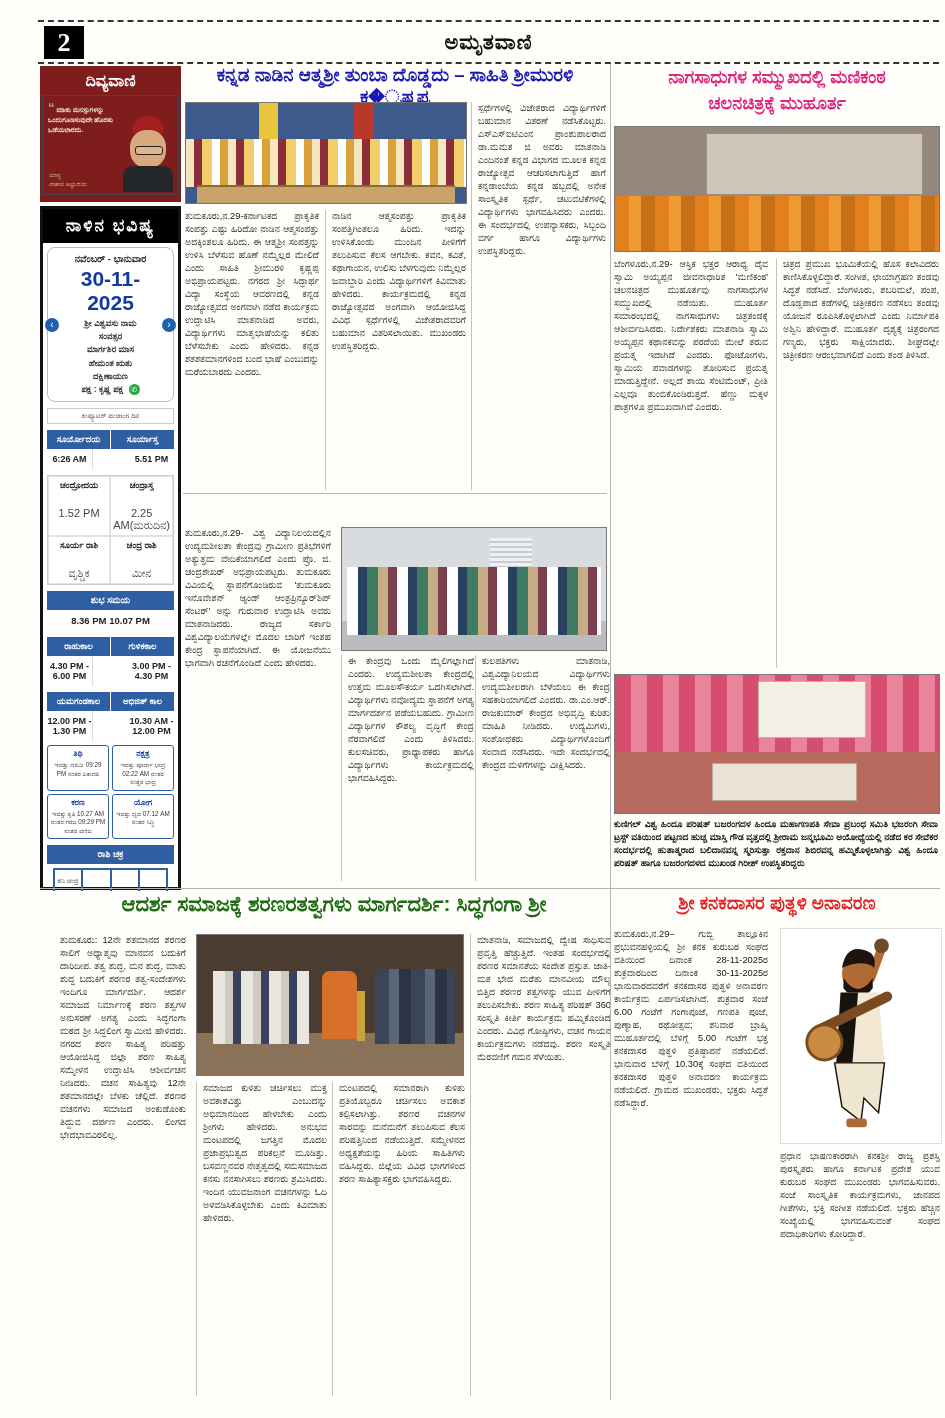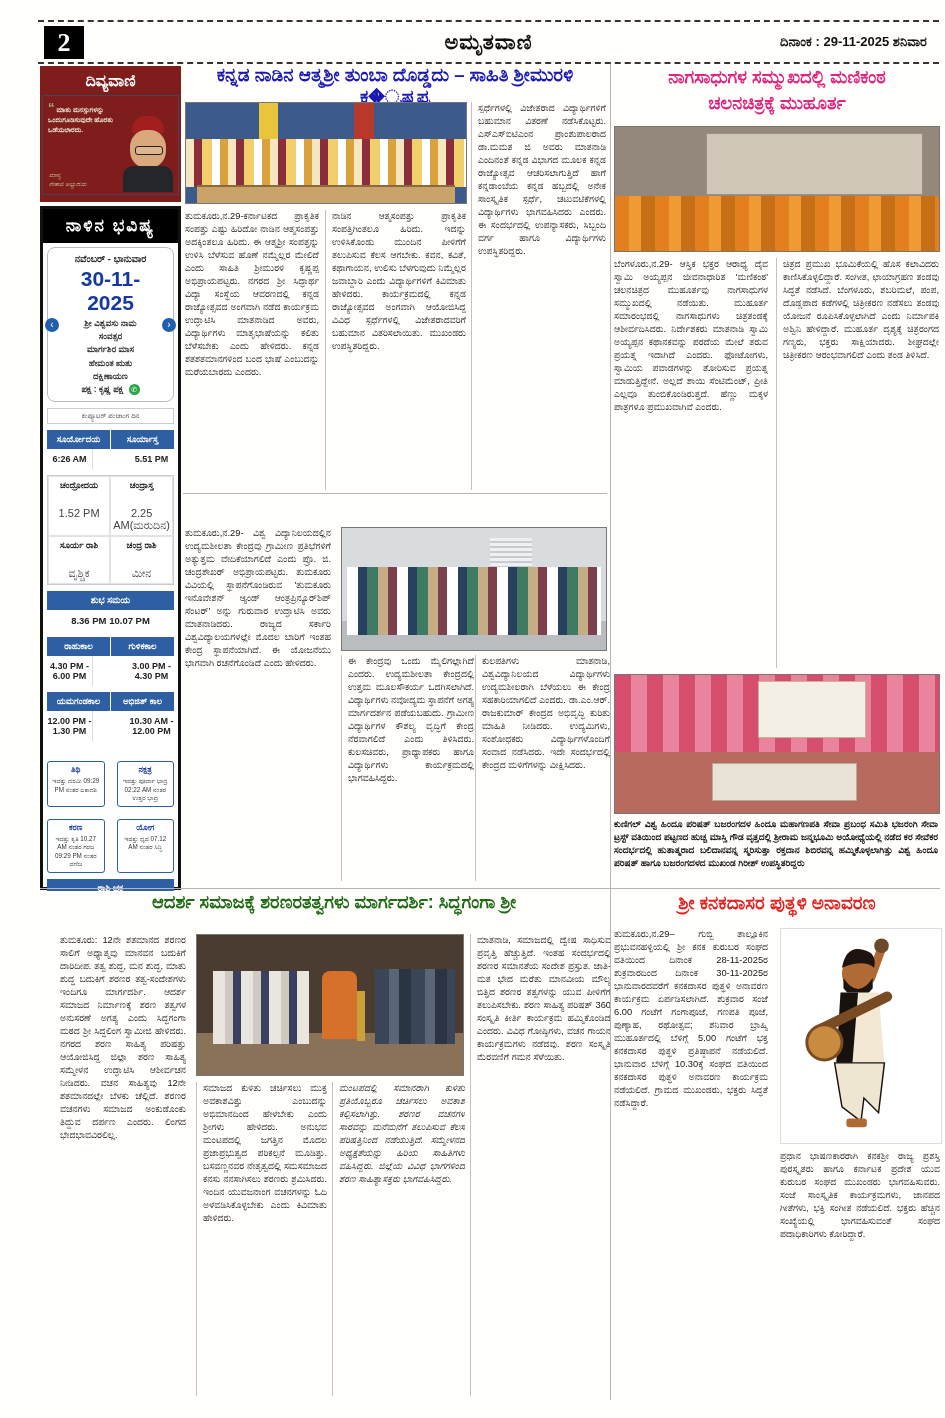--- a/index.html
+++ b/index.html
@@ -45,21 +45,21 @@
   .bar2>div+div{border-left:1px solid #fff;}
   .val2{display:flex;}
   .val2>div{flex:1;font-size:9px;font-weight:bold;color:#222;text-align:center;padding:5px 0;}
   .val2>div+div{border-left:1px solid #ddd;padding-left:36px;}
   .grid22{display:grid;grid-template-columns:1fr 1fr;border:1px solid #ccc;margin-top:6px;}
   .grid22>div{padding:3px 2px;text-align:center;border:0.5px solid #e2e2e2;}
   .g-h{font-size:8.5px;font-weight:bold;color:#222;}
   .g-v{font-size:11px;color:#444;margin-top:16px;}
   .bar1{background:#2e5fa3;color:#fff;font-weight:bold;font-size:9px;text-align:center;padding:4px 0;margin-top:6px;}
   .shval{font-size:9.5px;font-weight:bold;text-align:center;padding:5px 0;color:#222;}
-  .tgrid{display:grid;grid-template-columns:1fr 1fr;margin-top:20px;gap:12px;}
+  .tgrid{display:grid;grid-template-columns:1fr 1fr;margin-top:4px;gap:3px;}
   .tcell{border:1px solid #2e5fa3;border-radius:3px;padding:3px 2px;text-align:center;}
   .tcell .t{font-size:8px;font-weight:bold;color:#16399e;}
   .tcell .x{font-size:6.3px;color:#333;line-height:1.35;margin-top:2px;}
   .chakra{display:grid;grid-template-columns:repeat(4,1fr);grid-template-rows:repeat(4,23px);
           border:1px solid #2e5fa3;margin:4px 6px 0;}
   .chakra>div{border:0.5px solid #2e5fa3;font-size:6.6px;color:#333;text-align:center;
               display:flex;align-items:center;justify-content:center;line-height:1.2;}
   .ch-c{grid-column:2/4;grid-row:2/4;font-size:10px;font-weight:bold;color:#222;}
   
   .art{position:absolute;}
@@ -98,21 +98,20 @@
   .kanak{position:absolute;background:#fff;border:1px solid #ddd;display:flex;align-items:center;justify-content:center;}
 </style>
 </head>
 <body>
 
 <div class="page">
 
   <div class="hdr">
     <div class="pageno">2</div>
     <div class="masthead">ಅಮೃತವಾಣಿ</div>
-    <div class="hdate">ದಿನಾಂಕ : 29-11-2025 ಶನಿವಾರ</div>
   </div>
 
   <aside class="sidebar">
     <div class="divy">
       <div class="divy-title">ದಿವ್ಯವಾಣಿ</div>
       <div class="divy-card">
         <div class="divy-q">
           <span class="divy-qmark">“</span>
           <span>ಮಾತು ಮನಸ್ಸುಗಳನ್ನು ಒಂದುಗೂಡಿಸುವುದೇ ಹೊರತು ಒಡೆಯಲಾರದು.</span>
         </div>
@@ -268,30 +267,30 @@
     <div class="col rule-l" style="left:162px;top:194px;width:156px;height:410px;">ಚಿತ್ರದ ಪ್ರಮುಖ ಭೂಮಿಕೆಯಲ್ಲಿ ಹೊಸ ಕಲಾವಿದರು ಕಾಣಿಸಿಕೊಳ್ಳಲಿದ್ದಾರೆ. ಸಂಗೀತ, ಛಾಯಾಗ್ರಹಣ ತಂಡವು ಸಿದ್ಧತೆ ನಡೆಸಿದೆ. ಬೆಂಗಳೂರು, ಶಬರಿಮಲೆ, ಪಂಪ, ದೊಡ್ಡಪಾದ ಕಡೆಗಳಲ್ಲಿ ಚಿತ್ರೀಕರಣ ನಡೆಸಲು ತಂಡವು ಯೋಜನೆ ರೂಪಿಸಿಕೊಳ್ಳಲಾಗಿದೆ ಎಂದು ನಿರ್ಮಾಪಕಿ ಅಶ್ವಿನಿ ಹೇಳಿದ್ದಾರೆ. ಮುಹೂರ್ತ ದೃಶ್ಯಕ್ಕೆ ಚಿತ್ರರಂಗದ ಗಣ್ಯರು, ಭಕ್ತರು ಸಾಕ್ಷಿಯಾದರು. ಶೀಘ್ರದಲ್ಲೇ ಚಿತ್ರೀಕರಣ ಆರಂಭವಾಗಲಿದೆ ಎಂದು ತಂಡ ತಿಳಿಸಿದೆ.</div>
     <div class="photo p4" style="left:0;top:610px;width:324px;height:138px;">
       <div class="banner"></div>
       <div class="floor"></div>
       <div class="tbl"></div>
     </div>
     <div class="cap-txt" style="left:0;top:754px;width:324px;height:68px;">ಕುಣಿಗಲ್ ವಿಶ್ವ ಹಿಂದೂ ಪರಿಷತ್ ಬಜರಂಗದಳ ಹಿಂದೂ ಮಹಾಗಣಪತಿ ಸೇವಾ ಪ್ರಬಂಧ ಸಮಿತಿ ಭಜರಂಗಿ ಸೇವಾ ಟ್ರಸ್ಟ್ ವತಿಯಿಂದ ಪಟ್ಟಣದ ಹುಚ್ಚ ಮಾಸ್ತಿ ಗೌಡ ವೃತ್ತದಲ್ಲಿ ಶ್ರೀರಾಮ ಜನ್ಮಭೂಮಿ ಅಯೋಧ್ಯೆಯಲ್ಲಿ ನಡೆದ ಕರ ಸೇವೆಕರ ಸಂದರ್ಭದಲ್ಲಿ ಹುತಾತ್ಮರಾದ ಬಲಿದಾನವನ್ನ ಸ್ಮರಿಸುತ್ತಾ ರಕ್ತದಾನ ಶಿಬಿರವನ್ನ ಹಮ್ಮಿಕೊಳ್ಳಲಾಗಿತ್ತು ವಿಶ್ವ ಹಿಂದೂ ಪರಿಷತ್ ಹಾಗೂ ಬಜರಂಗದಳದ ಮುಖಂಡ ಗಿರೀಶ್ ಉಪಸ್ಥಿತರಿದ್ದರು</div>
   </section>
 
   <section class="art" style="left:60px;top:892px;width:548px;height:508px;">
-    <div class="hl" style="top:0;font-size:18px;color:#1e6b14;">ಆದರ್ಶ ಸಮಾಜಕ್ಕೆ ಶರಣರತತ್ವಗಳು ಮಾರ್ಗದರ್ಶಿ: ಸಿದ್ಧಗಂಗಾ ಶ್ರೀ</div>
+    <div class="hl" style="top:0;font-size:21px;color:#1e6b14;">ಆದರ್ಶ ಸಮಾಜಕ್ಕೆ ಶರಣರತತ್ವಗಳು ಮಾರ್ಗದರ್ಶಿ: ಸಿದ್ಧಗಂಗಾ ಶ್ರೀ</div>
     <div class="col" style="left:0;top:42px;width:126px;height:462px;">ತುಮಕೂರು: 12ನೇ ಶತಮಾನದ ಶರಣರ ಸಾಲಿಗೆ ಅಧ್ಯಾತ್ಮವು ಮಾನವನ ಬದುಕಿಗೆ ದಾರಿದೀಪ. ತತ್ವ ಶುದ್ಧ, ಮನ ಶುದ್ಧ, ಮಾತು ಶುದ್ಧ ಬದುಕಿಗೆ ಶರಣರ ತತ್ವ-ಸಂದೇಶಗಳು ಇಂದಿಗೂ ಮಾರ್ಗದರ್ಶಿ. ಆದರ್ಶ ಸಮಾಜದ ನಿರ್ಮಾಣಕ್ಕೆ ಶರಣ ತತ್ವಗಳ ಅನುಸರಣೆ ಅಗತ್ಯ ಎಂದು ಸಿದ್ಧಗಂಗಾ ಮಠದ ಶ್ರೀ ಸಿದ್ಧಲಿಂಗ ಸ್ವಾಮೀಜಿ ಹೇಳಿದರು. ನಗರದ ಶರಣ ಸಾಹಿತ್ಯ ಪರಿಷತ್ತು ಆಯೋಜಿಸಿದ್ದ ಜಿಲ್ಲಾ ಶರಣ ಸಾಹಿತ್ಯ ಸಮ್ಮೇಳನ ಉದ್ಘಾಟಿಸಿ ಆಶೀರ್ವಚನ ನೀಡಿದರು. ವಚನ ಸಾಹಿತ್ಯವು 12ನೇ ಶತಮಾನದಲ್ಲೇ ಬೆಳಕು ಚೆಲ್ಲಿದೆ. ಶರಣರ ವಚನಗಳು ಸಮಾಜದ ಅಂಕುಡೊಂಕು ತಿದ್ದುವ ದರ್ಪಣ ಎಂದರು. ಲಿಂಗದ ಭೇದಭಾವವಿರಲಿಲ್ಲ.</div>
     <div class="photo p5" style="left:136px;top:42px;width:266px;height:140px;">
       <div class="figw"></div>
       <div class="swami"></div>
       <div class="lamp"></div>
       <div class="suits"></div>
     </div>
     <div class="col rule-l" style="left:136px;top:190px;width:124px;height:314px;">ಸಮಾಜದ ಕುಳಿತು ಚರ್ಚಿಸಲು ಮುಕ್ತ ಅವಕಾಶವಿತ್ತು ಎಂಬುದನ್ನು ಅಭಿಮಾನದಿಂದ ಹೇಳಬೇಕು ಎಂದು ಶ್ರೀಗಳು ಹೇಳಿದರು. ಅನುಭವ ಮಂಟಪದಲ್ಲಿ ಜಗತ್ತಿನ ಮೊದಲ ಪ್ರಜಾಪ್ರಭುತ್ವದ ಪರಿಕಲ್ಪನೆ ಮೂಡಿತ್ತು. ಬಸವಣ್ಣನವರ ನೇತೃತ್ವದಲ್ಲಿ ಸಮಸಮಾಜದ ಕನಸು ನನಸಾಗಿಸಲು ಶರಣರು ಶ್ರಮಿಸಿದರು. ಇಂದಿನ ಯುವಜನಾಂಗ ವಚನಗಳನ್ನು ಓದಿ ಅಳವಡಿಸಿಕೊಳ್ಳಬೇಕು ಎಂದು ಕಿವಿಮಾತು ಹೇಳಿದರು.</div>
-    <div class="col rule-l" style="left:272px;top:190px;width:126px;height:314px;font-style:italic;">ಮಂಟಪದಲ್ಲಿ ಸಮಾನರಾಗಿ ಕುಳಿತು ಪ್ರತಿಯೊಬ್ಬರೂ ಚರ್ಚಿಸಲು ಅವಕಾಶ ಕಲ್ಪಿಸಲಾಗಿತ್ತು. ಶರಣರ ವಚನಗಳ ಸಾರವನ್ನು ಮನೆಮನೆಗೆ ತಲುಪಿಸುವ ಕೆಲಸ ಪರಿಷತ್ತಿನಿಂದ ನಡೆಯುತ್ತಿದೆ. ಸಮ್ಮೇಳನದ ಅಧ್ಯಕ್ಷತೆಯನ್ನು ಹಿರಿಯ ಸಾಹಿತಿಗಳು ವಹಿಸಿದ್ದರು. ಜಿಲ್ಲೆಯ ವಿವಿಧ ಭಾಗಗಳಿಂದ ಶರಣ ಸಾಹಿತ್ಯಾಸಕ್ತರು ಭಾಗವಹಿಸಿದ್ದರು.</div>
+    <div class="col rule-l" style="left:272px;top:190px;width:126px;height:314px;">ಮಂಟಪದಲ್ಲಿ ಸಮಾನರಾಗಿ ಕುಳಿತು ಪ್ರತಿಯೊಬ್ಬರೂ ಚರ್ಚಿಸಲು ಅವಕಾಶ ಕಲ್ಪಿಸಲಾಗಿತ್ತು. ಶರಣರ ವಚನಗಳ ಸಾರವನ್ನು ಮನೆಮನೆಗೆ ತಲುಪಿಸುವ ಕೆಲಸ ಪರಿಷತ್ತಿನಿಂದ ನಡೆಯುತ್ತಿದೆ. ಸಮ್ಮೇಳನದ ಅಧ್ಯಕ್ಷತೆಯನ್ನು ಹಿರಿಯ ಸಾಹಿತಿಗಳು ವಹಿಸಿದ್ದರು. ಜಿಲ್ಲೆಯ ವಿವಿಧ ಭಾಗಗಳಿಂದ ಶರಣ ಸಾಹಿತ್ಯಾಸಕ್ತರು ಭಾಗವಹಿಸಿದ್ದರು.</div>
     <div class="col rule-l" style="left:410px;top:42px;width:134px;height:462px;">ಮಾತನಾಡಿ, ಸಮಾಜದಲ್ಲಿ ದ್ವೇಷ ಸಾಧಿಸುವ ಪ್ರವೃತ್ತಿ ಹೆಚ್ಚುತ್ತಿದೆ. ಇಂತಹ ಸಂದರ್ಭದಲ್ಲಿ ಶರಣರ ಸಮಾನತೆಯ ಸಂದೇಶ ಪ್ರಸ್ತುತ. ಜಾತಿ-ಮತ ಭೇದ ಮರೆತು ಮಾನವೀಯ ಮೌಲ್ಯ ಬಿತ್ತಿದ ಶರಣರ ತತ್ವಗಳನ್ನು ಯುವ ಪೀಳಿಗೆಗೆ ತಲುಪಿಸಬೇಕು. ಶರಣ ಸಾಹಿತ್ಯ ಪರಿಷತ್ 360 ಸಂಸ್ಕೃತಿ ಕೀರ್ತಿ ಕಾರ್ಯಕ್ರಮ ಹಮ್ಮಿಕೊಂಡಿದೆ ಎಂದರು. ವಿವಿಧ ಗೋಷ್ಠಿಗಳು, ವಚನ ಗಾಯನ ಕಾರ್ಯಕ್ರಮಗಳು ನಡೆದವು. ಶರಣ ಸಂಸ್ಕೃತಿ ಮೆರವಣಿಗೆ ಗಮನ ಸೆಳೆಯಿತು.</div>
   </section>
 
   <section class="art" style="left:614px;top:892px;width:326px;height:508px;">
     <div class="hl" style="top:0;font-size:18.5px;color:#e32222;">ಶ್ರೀ ಕನಕದಾಸರ ಪುತ್ಥಳಿ ಅನಾವರಣ</div>
     <div class="col" style="left:0;top:36px;width:154px;height:470px;">ತುಮಕೂರು,ನ.29– ಗುಬ್ಬಿ ತಾಲ್ಲೂಕಿನ ಪ್ರಭುವನಹಳ್ಳಿಯಲ್ಲಿ ಶ್ರೀ ಕನಕ ಕುರುಬರ ಸಂಘದ ವತಿಯಿಂದ ದಿನಾಂಕ 28-11-2025ರ ಶುಕ್ರವಾರದಿಂದ ದಿನಾಂಕ 30-11-2025ರ ಭಾನುವಾರದವರೆಗೆ ಕನಕದಾಸರ ಪುತ್ಥಳಿ ಅನಾವರಣ ಕಾರ್ಯಕ್ರಮ ಏರ್ಪಡಿಸಲಾಗಿದೆ. ಶುಕ್ರವಾರ ಸಂಜೆ 6.00 ಗಂಟೆಗೆ ಗಂಗಾಪೂಜೆ, ಗಣಪತಿ ಪೂಜೆ, ಪುಣ್ಯಾಹ, ರಥೋತ್ಸವ; ಶನಿವಾರ ಬ್ರಾಹ್ಮಿ ಮುಹೂರ್ತದಲ್ಲಿ ಬೆಳಿಗ್ಗೆ 5.00 ಗಂಟೆಗೆ ಭಕ್ತ ಕನಕದಾಸರ ಪುತ್ಥಳಿ ಪ್ರತಿಷ್ಠಾಪನೆ ನಡೆಯಲಿದೆ. ಭಾನುವಾರ ಬೆಳಿಗ್ಗೆ 10.30ಕ್ಕೆ ಸಂಘದ ವತಿಯಿಂದ ಕನಕದಾಸರ ಪುತ್ಥಳಿ ಅನಾವರಣ ಕಾರ್ಯಕ್ರಮ ನಡೆಯಲಿದೆ. ಗ್ರಾಮದ ಮುಖಂಡರು, ಭಕ್ತರು ಸಿದ್ಧತೆ ನಡೆಸಿದ್ದಾರೆ.</div>
     <div class="kanak" style="left:166px;top:36px;width:160px;height:214px;">
       <svg width="150" height="205" viewBox="0 0 100 140">
         <rect x="0" y="0" width="100" height="140" fill="#ffffff"></rect>
         <rect x="57" y="8" width="6" height="26" rx="3" fill="#b06a33" transform="rotate(20 60 21)"></rect>

